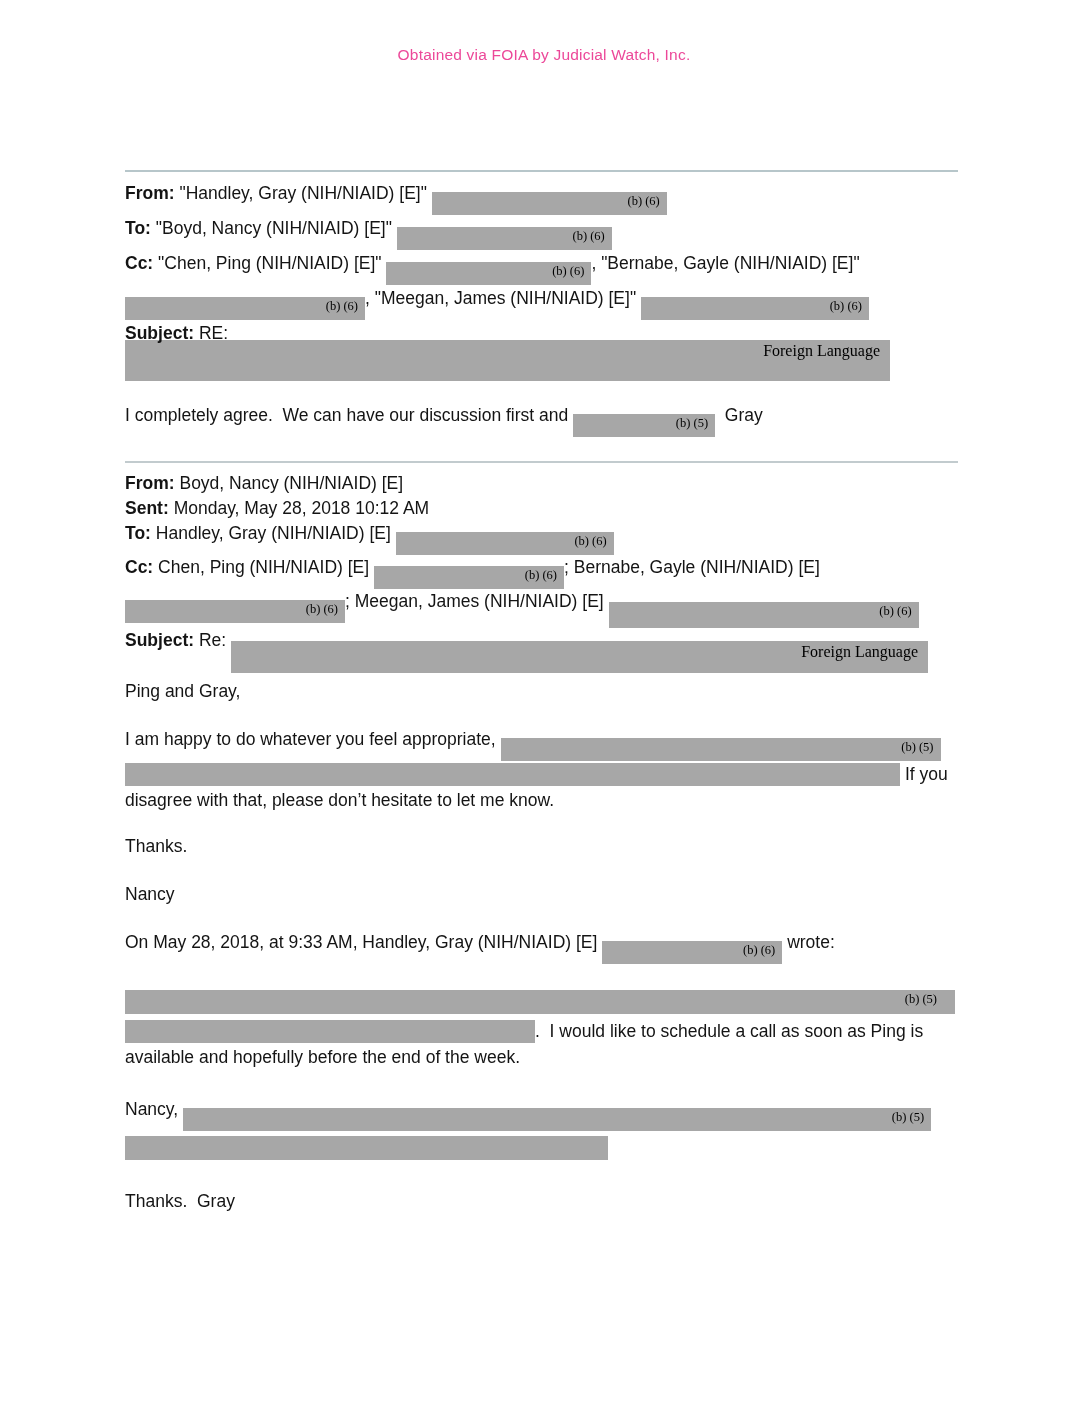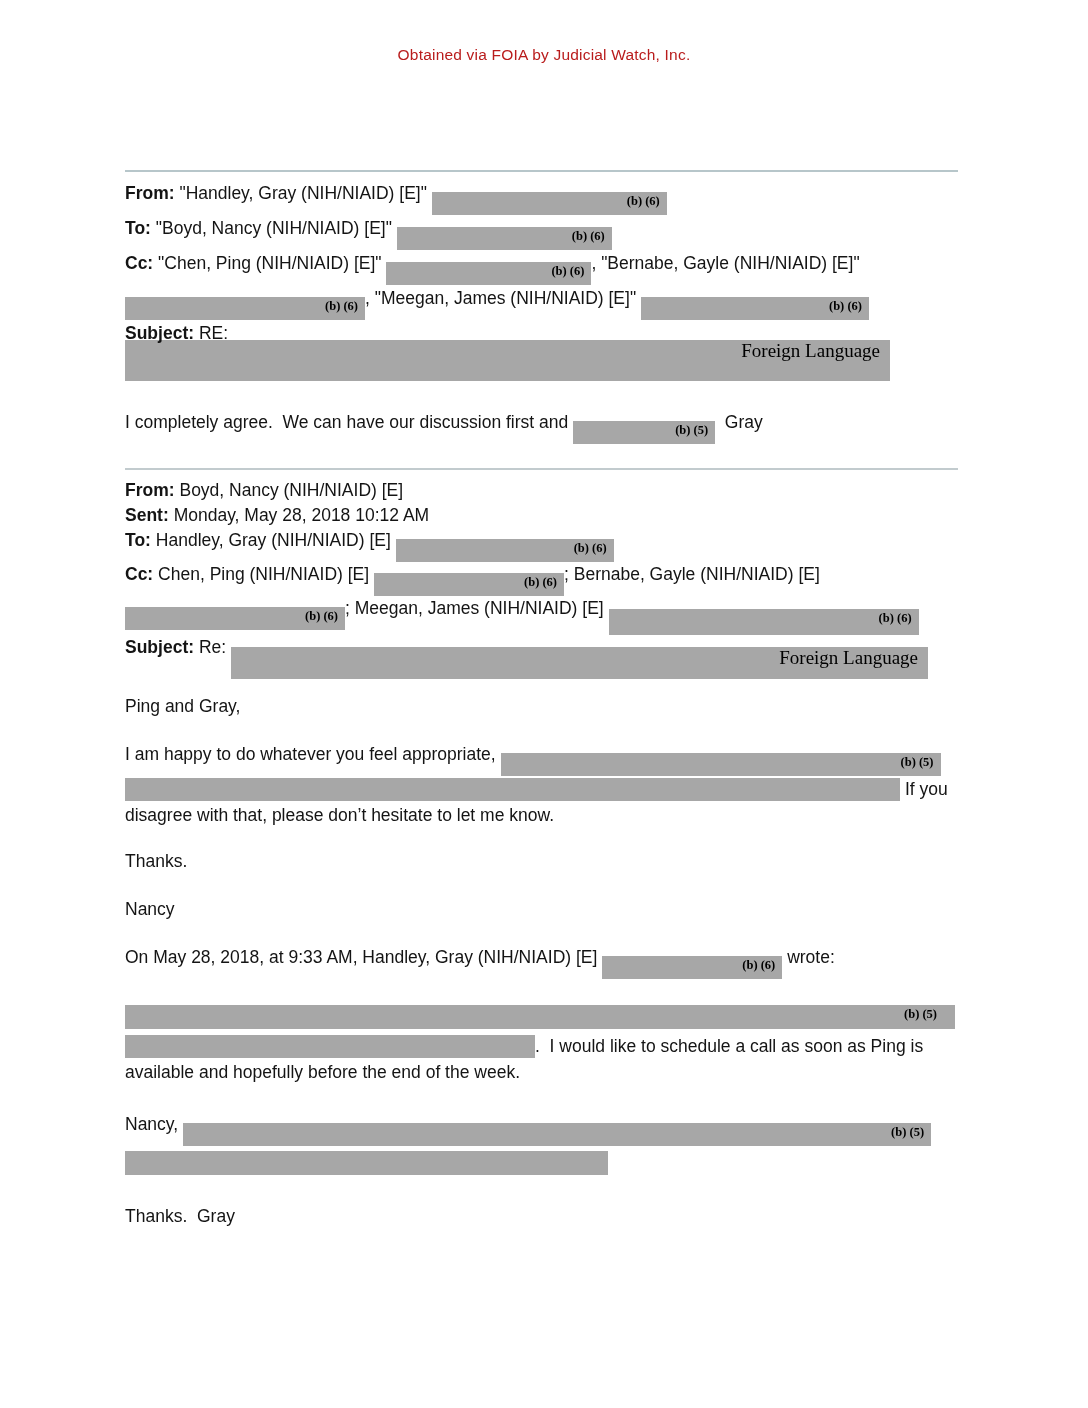--- a/index.html
+++ b/index.html
@@ -5,55 +5,55 @@
   * { margin:0; padding:0; box-sizing:border-box; }
   html,body { background:#ffffff; }
   body {
     width:1088px; height:1408px;
     font-family:"Liberation Sans", sans-serif;
     color:#141414; position:relative; overflow:hidden;
   }
   .page { position:relative; width:1088px; height:1408px; background:#ffffff; }
   .watermark {
     position:absolute; top:46px; left:0; width:100%;
-    text-align:center; color:#b91c1c; font-size:15.5px; letter-spacing:.2px;
+    text-align:center; color:#ec4899; font-size:15.5px; letter-spacing:.2px;
   }
   .content { position:absolute; left:125px; top:170px; width:833px; }
   .sep  { border-top:2px solid #b7c6ca; height:0; }
   .sep2 { border-top:2px solid #c2cbce; height:0; margin-top:24px; }
   .hline { font-size:17.5px; line-height:26px; white-space:pre-wrap; }
   .h2line { font-size:17.5px; line-height:25px; white-space:pre-wrap; }
   .hlabel { font-weight:bold; }
   .bodyline { font-size:17.5px; line-height:26px; white-space:pre-wrap; }
   .redact {
     display:inline-block; background:#a7a7a7; height:23px;
     vertical-align:-6px;
   }
   .rlabel {
     display:block; text-align:right; color:#000;
     font-family:"Liberation Serif", serif; font-size:12.5px;
-    line-height:14px; padding:2px 7px 0 0; white-space:nowrap;font-weight:bold;
+    line-height:14px; padding:2px 7px 0 0; white-space:nowrap;
   }
   .rlabel.inset { padding-right:18px; }
   .redact-block { display:block; background:#a7a7a7; }
   .fb1 { width:765px; height:41px; margin-top:-6px; }
   .flabel {
     display:block; text-align:right; color:#000;
-    font-family:"Liberation Serif", serif; font-size:19px;
+    font-family:"Liberation Serif", serif; font-size:16px;
     line-height:16px; padding:3px 10px 0 0;
   }
   .sb { width:697px; height:32px; vertical-align:-11px; }
   .mb { height:26px; vertical-align:-8px; }
   .w142{width:142px} .w180{width:180px} .w190{width:190px} .w205{width:205px}
   .w215{width:215px} .w218{width:218px} .w220{width:220px} .w228{width:228px}
   .w235{width:235px} .w240{width:240px} .w310{width:310px} .w410{width:410px}
   .w440{width:440px} .w483{width:483px} .w748{width:748px} .w775{width:775px}
   .w830{width:830px}
-  .mt8{margin-top:8px} .mt14{margin-top:14px} .mt20{margin-top:20px}
-  .mt22{margin-top:22px} .mt24{margin-top:28px} .mt26{margin-top:26px}
+  .mt8{margin-top:8px} .mt14{margin-top:5px} .mt20{margin-top:20px}
+  .mt22{margin-top:22px} .mt24{margin-top:21px} .mt26{margin-top:26px}
   .mt28{margin-top:28px} .mt4{margin-top:4px} .mt5{margin-top:5px}
 </style>
 </head>
 <body>
 
 <div class="page">
 
   <div class="watermark">Obtained via FOIA by Judicial Watch, Inc.</div>
 
   <div class="content">

